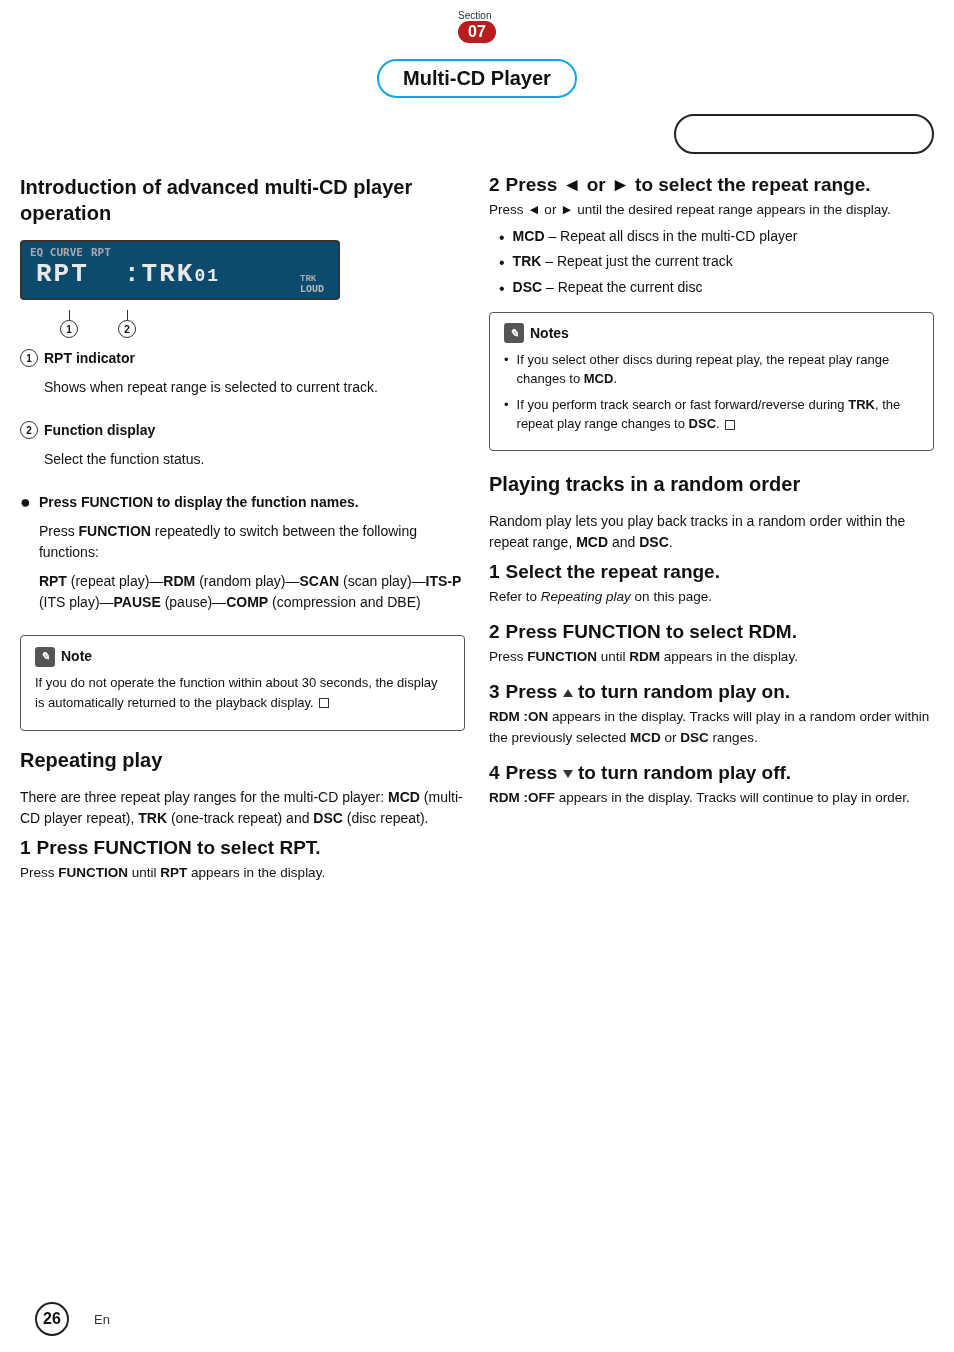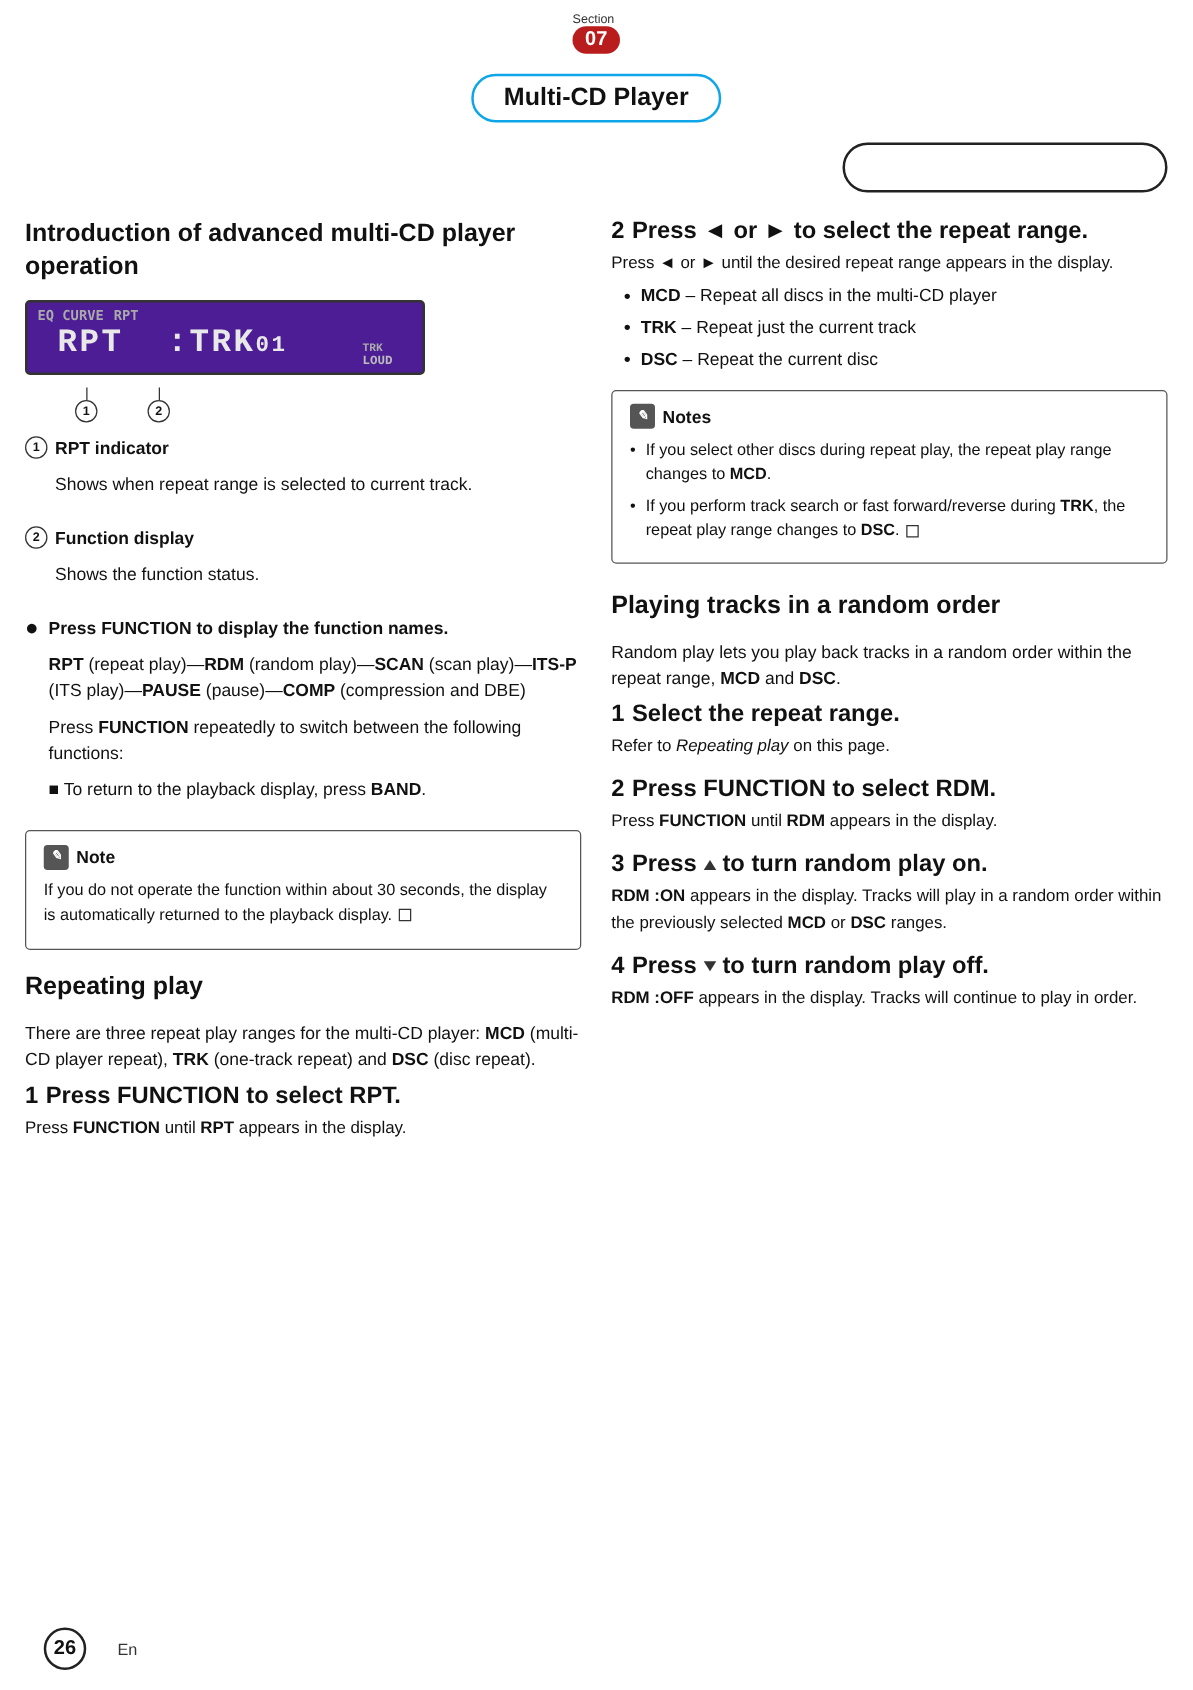--- a/index.html
+++ b/index.html
@@ -76,26 +76,26 @@
     .section-title {
       font-size: 20px;
       font-weight: bold;
       margin-bottom: 14px;
       line-height: 1.3;
     }
 
     
     .display-image {
       border: 2px solid #333;
-      background: #4c1d95;
+      background: #0c4a6e;
       color: #eee;
       font-family: 'Courier New', monospace;
       font-size: 22px;
       font-weight: bold;
-      padding: 8px 24px;
+      padding: 8px 14px;
       border-radius: 4px;
       margin-bottom: 10px;
       position: relative;
       width: 320px;
       height: 60px;
       display: flex;
       align-items: center;
       overflow: hidden;
     }
     .display-top-row {
@@ -327,31 +327,30 @@
         <div>
           <p><b>RPT indicator</b></p>
           <p>Shows when repeat range is selected to current track.</p>
         </div>
       </div>
 
       <div class="numbered-item">
         <div class="circle-num">2</div>
         <div>
           <p><b>Function display</b></p>
-          <p>Shows the function status.</p>
+          <p>Select the function status.</p>
         </div>
       </div>
 
       <div style="display:flex; gap:8px; margin-bottom:8px;">
         <span style="font-size:18px; line-height:1.2; flex-shrink:0;">●</span>
         <div>
           <p><b>Press FUNCTION to display the function names.</b></p>
+          <p>Press <b>FUNCTION</b> repeatedly to switch between the following functions:</p>
           <p><b>RPT</b> (repeat play)—<b>RDM</b> (random play)—<b>SCAN</b> (scan play)—<b>ITS-P</b> (ITS play)—<b>PAUSE</b> (pause)—<b>COMP</b> (compression and DBE)</p>
-          <p>Press <b>FUNCTION</b> repeatedly to switch between the following functions:</p>
-          <p>■ To return to the playback display, press <b>BAND</b>.</p>
         </div>
       </div>
 
       <div class="note-box">
         <div class="note-title">
           <span class="note-icon">
               <i>✎</i>
             </span>
           <span>Note</span>
         </div>

